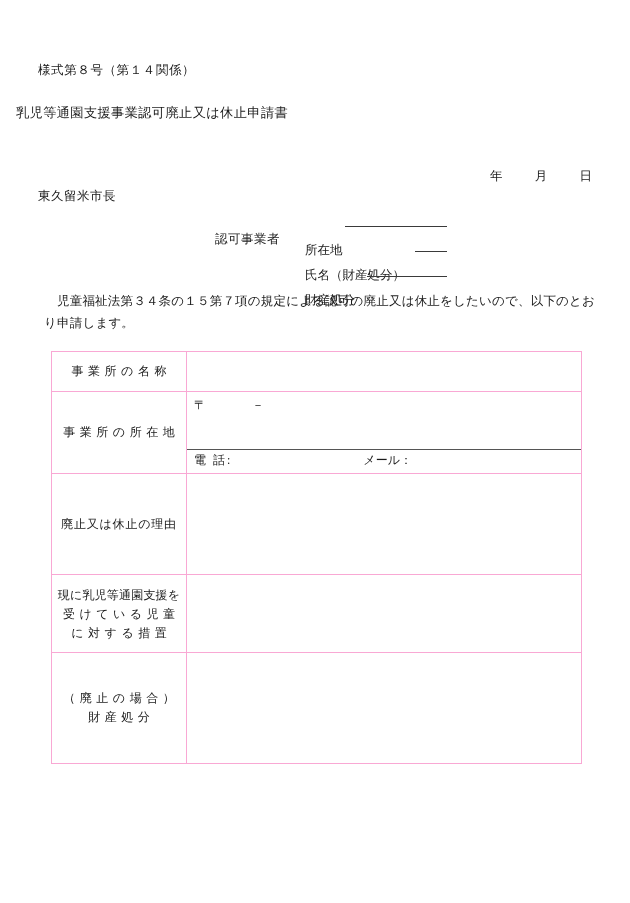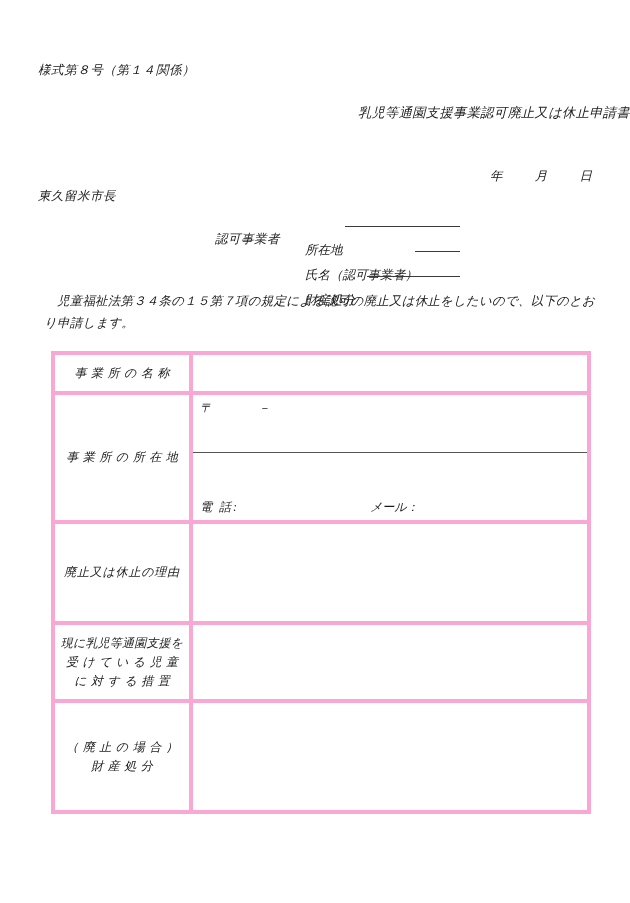--- a/index.html
+++ b/index.html
@@ -13,38 +13,37 @@
     height: 903px;
     position: relative;
     font-family: "Liberation Serif", "DejaVu Serif", serif;
     color: #1a1a1a;
     overflow: hidden;
   }
   .page {
     position: absolute;
     inset: 0;
     background: #ffffff;
-    font-style: italic;
   }
 
   
   .form-no {
     position: absolute;
     left: 38px;
     top: 62px;
     font-size: 12.5px;
     letter-spacing: 0.6px;
     white-space: nowrap;
   }
   .doc-title {
     position: absolute;
     left: 0;
     right: 0;
     top: 104px;
-    text-align: right;
+    text-align: left;
     font-size: 13.2px;
     letter-spacing: 0.4px;
     white-space: nowrap;
     padding-left: 16px;
     box-sizing: border-box;
   }
 
   
   .date-line {
     position: absolute;
@@ -113,21 +112,21 @@
   
   .form-table {
     position: absolute;
     left: 51px;
     top: 351px;
     width: 528px;
     border-collapse: collapse;
     table-layout: fixed;
   }
   .form-table td {
-    border: 4px solid #f9a8d4;
+    border: 1px solid #f9a8d4;
     font-size: 12px;
     vertical-align: middle;
     padding: 0;
   }
   .form-table td.label {
     width: 134px;
     text-align: center;
     color: #1a1a1a;
   }
   .form-table td.value {
@@ -161,21 +160,20 @@
     padding: 5px 0 0 7px;
     font-size: 12px;
   }
   .zip-dash { display: inline-block; width: 40px; }
   .addr-bottom {
     height: 23px;
     box-sizing: border-box;
     padding: 2px 0 0 7px;
     font-size: 12px;
     white-space: nowrap;
-    margin-top: 44px;
   }
   .tel-lbl { display: inline-block; letter-spacing: 2px; }
   .mail-lbl { display: inline-block; margin-left: 128px; }
 
   .date-cell {
     text-align: center;
     font-size: 12px;
     white-space: nowrap;
     padding-right: 48px !important;
   }
@@ -211,21 +209,21 @@
 
   <div class="applicant">
     <div class="applicant-label">認可事業者</div>
 
     <div class="app-row">
       <span class="lbl">所在地</span>
       <span class="app-rule rule-1"></span>
     </div>
 
     <div class="app-row">
-      <span class="lbl">氏名（認可事業者）</span>
+      <span class="lbl">氏名（財産処分）</span>
       <span class="app-rule rule-2"></span>
     </div>
 
     <div class="app-row">
       <span class="lbl">財産処分</span>
       <span class="app-rule rule-3"></span>
     </div>
   </div>
 
   <div class="body-text">児童福祉法第３４条の１５第７項の規定による認可の廃止又は休止をしたいので、以下のとおり申請します。</div>

